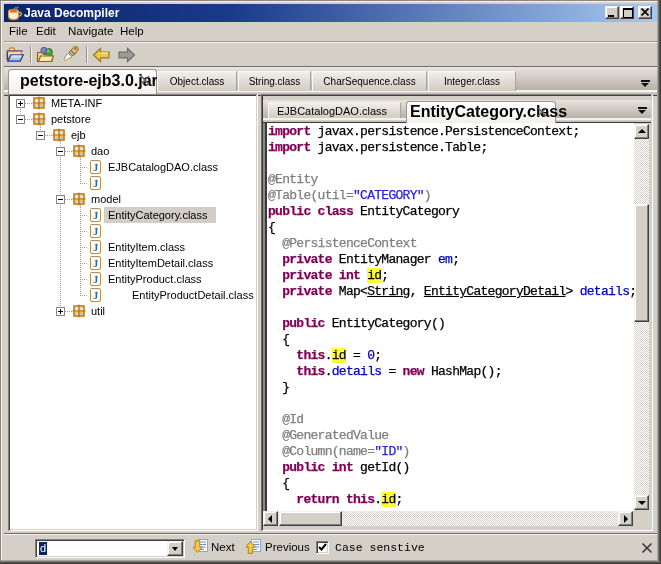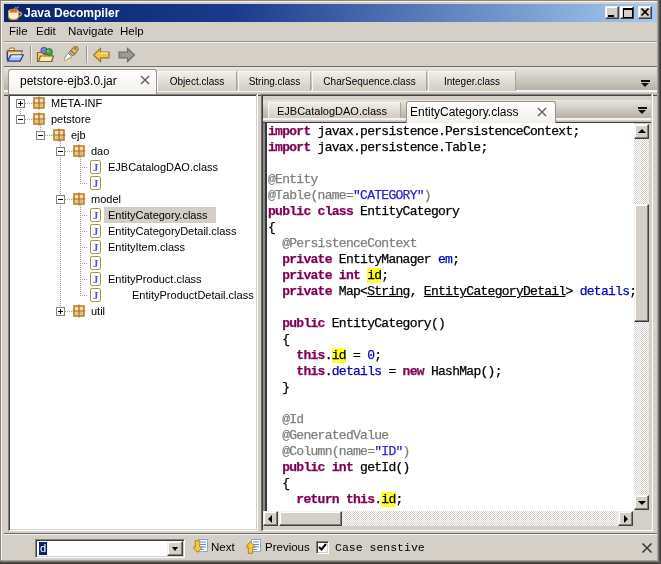--- a/index.html
+++ b/index.html
@@ -39,21 +39,21 @@
 #stripline1{left:4px;top:66px;width:653px;height:1px;background:#716e66;}
 #strip1{left:4px;top:67px;width:653px;height:23px;background:linear-gradient(#e8e4de,#b7b1a7);}
 #strip1hl{left:4px;top:90px;width:653px;height:2px;background:#f4f2ef;}
 #strip1sh{left:4px;top:92px;width:653px;height:3px;background:linear-gradient(#d8d4cd,#b5b0a7);}
 #darkline{left:4px;top:95px;width:653px;height:1px;background:#4c4a46;}
 .tab{position:absolute;top:71px;height:19px;background:linear-gradient(#f0eee9,#d2ccc1);
   border-left:1px solid #f8f7f5;border-right:1px solid #aaa49a;
   border-top:1px solid #f8f7f5;
   font-size:10px;color:#000;text-align:center;line-height:19px;white-space:pre;}
 .atab{position:absolute;background:linear-gradient(#ffffff,#f2f0ec);border:1px solid #9a958c;border-bottom:none;
-  border-radius:3px 3px 0 0;font-size:12px;font-weight:normal;color:#000;white-space:pre;}
+  border-radius:3px 3px 0 0;font-size:16px;font-weight:bold;color:#000;white-space:pre;}
 
 #tree{left:8px;top:94px;width:250px;height:437px;}
 #treewhite{left:2px;top:2px;right:2px;bottom:2px;background:#fff;overflow:hidden;position:absolute;}
 .trow{position:absolute;font-size:11px;line-height:16px;color:#000;white-space:pre;}
 
 #rpanel{left:260px;top:94px;width:393px;height:437px;}
 pre.code{position:absolute;margin:0;font-family:"Liberation Mono",monospace;font-size:13px;-webkit-text-stroke:0.25px;
   letter-spacing:-0.72px;line-height:16px;color:#000;white-space:pre;}
 pre.code b{font-weight:bold;color:#7f0055;}
 pre.code .a{color:#7f7f7f;}
@@ -285,32 +285,32 @@
 <rect x="0.5" y="0.5" width="10" height="13" rx="1.5" fill="#fff" stroke="#b28f4a"></rect>
 <text x="5.5" y="10.5" font-family="Liberation Serif" font-size="10.5" font-weight="bold" fill="#2e62b8" text-anchor="middle">J</text>
 </svg>
   <div class="abs" style="left:94px;top:111px;width:112px;height:16px;background:#d2cec7;"></div>
   <div class="trow" style="left:98px;top:111px;">EntityCategory.class</div>
   <div class="abs" style="left:70px;top:135px;width:8px;height:1px;background-image:repeating-linear-gradient(to right,#9c9c9c 0 1px,transparent 1px 2px);"></div>
   <svg class="abs" style="left:80px;top:128px;" width="11" height="14" viewBox="0 0 11 14">
 <rect x="0.5" y="0.5" width="10" height="13" rx="1.5" fill="#fff" stroke="#b28f4a"></rect>
 <text x="5.5" y="10.5" font-family="Liberation Serif" font-size="10.5" font-weight="bold" fill="#2e62b8" text-anchor="middle">J</text>
 </svg>
-  <div class="trow" style="left:98px;top:127px;">EntityCategoryDetail.class</div>
   <div class="abs" style="left:70px;top:151px;width:8px;height:1px;background-image:repeating-linear-gradient(to right,#9c9c9c 0 1px,transparent 1px 2px);"></div>
   <svg class="abs" style="left:80px;top:144px;" width="11" height="14" viewBox="0 0 11 14">
 <rect x="0.5" y="0.5" width="10" height="13" rx="1.5" fill="#fff" stroke="#b28f4a"></rect>
 <text x="5.5" y="10.5" font-family="Liberation Serif" font-size="10.5" font-weight="bold" fill="#2e62b8" text-anchor="middle">J</text>
 </svg>
   <div class="trow" style="left:98px;top:143px;">EntityItem.class</div>
   <div class="abs" style="left:70px;top:167px;width:8px;height:1px;background-image:repeating-linear-gradient(to right,#9c9c9c 0 1px,transparent 1px 2px);"></div>
   <svg class="abs" style="left:80px;top:160px;" width="11" height="14" viewBox="0 0 11 14">
 <rect x="0.5" y="0.5" width="10" height="13" rx="1.5" fill="#fff" stroke="#b28f4a"></rect>
 <text x="5.5" y="10.5" font-family="Liberation Serif" font-size="10.5" font-weight="bold" fill="#2e62b8" text-anchor="middle">J</text>
 </svg>
+  <div class="trow" style="left:98px;top:159px;">EntityItemDetail.class</div>
   <div class="abs" style="left:70px;top:183px;width:8px;height:1px;background-image:repeating-linear-gradient(to right,#9c9c9c 0 1px,transparent 1px 2px);"></div>
   <svg class="abs" style="left:80px;top:176px;" width="11" height="14" viewBox="0 0 11 14">
 <rect x="0.5" y="0.5" width="10" height="13" rx="1.5" fill="#fff" stroke="#b28f4a"></rect>
 <text x="5.5" y="10.5" font-family="Liberation Serif" font-size="10.5" font-weight="bold" fill="#2e62b8" text-anchor="middle">J</text>
 </svg>
   <div class="trow" style="left:98px;top:175px;">EntityProduct.class</div>
   <div class="abs" style="left:70px;top:199px;width:8px;height:1px;background-image:repeating-linear-gradient(to right,#9c9c9c 0 1px,transparent 1px 2px);"></div>
   <svg class="abs" style="left:80px;top:192px;" width="11" height="14" viewBox="0 0 11 14">
 <rect x="0.5" y="0.5" width="10" height="13" rx="1.5" fill="#fff" stroke="#b28f4a"></rect>
 <text x="5.5" y="10.5" font-family="Liberation Serif" font-size="10.5" font-weight="bold" fill="#2e62b8" text-anchor="middle">J</text>
@@ -356,21 +356,21 @@
 <div class="abs" style="left:638px;top:107px;width:9px;height:2px;background:#111;"></div>
 <div class="tri" style="left:638px;top:110px;border-left:4.5px solid transparent;border-right:4.5px solid transparent;border-top:4.5px solid #111;"></div>
 <div class="abs" style="left:263px;top:123px;width:371px;height:388px;background:#fff;"></div>
 <div class="abs" style="left:263px;top:123px;width:2px;height:388px;background:#8a8a8a;"></div>
 <div class="abs" style="left:265px;top:123px;width:2px;height:388px;background:#3a3a3a;"></div>
 <div class="abs" style="left:267px;top:123px;width:367px;height:388px;overflow:hidden;">
 <pre class="code" style="left:1px;top:1px;"><b>import</b> javax.persistence.PersistenceContext;
 <b>import</b> javax.persistence.Table;
 
 <span class="a">@Entity</span>
-<span class="a">@Table(name=</span><span class="s">"CATEGORY"</span><span class="a">)</span>
+<span class="a">@Table(util=</span><span class="s">"CATEGORY"</span><span class="a">)</span>
 <b>public class</b> EntityCategory
 {
   <span class="a">@PersistenceContext</span>
   <b>private</b> EntityManager <span class="f">em</span>;
   <b>private int</b> <span class="hl">id</span>;
   <b>private</b> Map&lt;<span class="u">String</span>, <span class="u">EntityCategoryDetail</span>&gt; <span class="f">details</span>;
 
   <b>public</b> EntityCategory()
   {
     <b>this</b>.<span class="hl">id</span> = <span class="f">0</span>;

